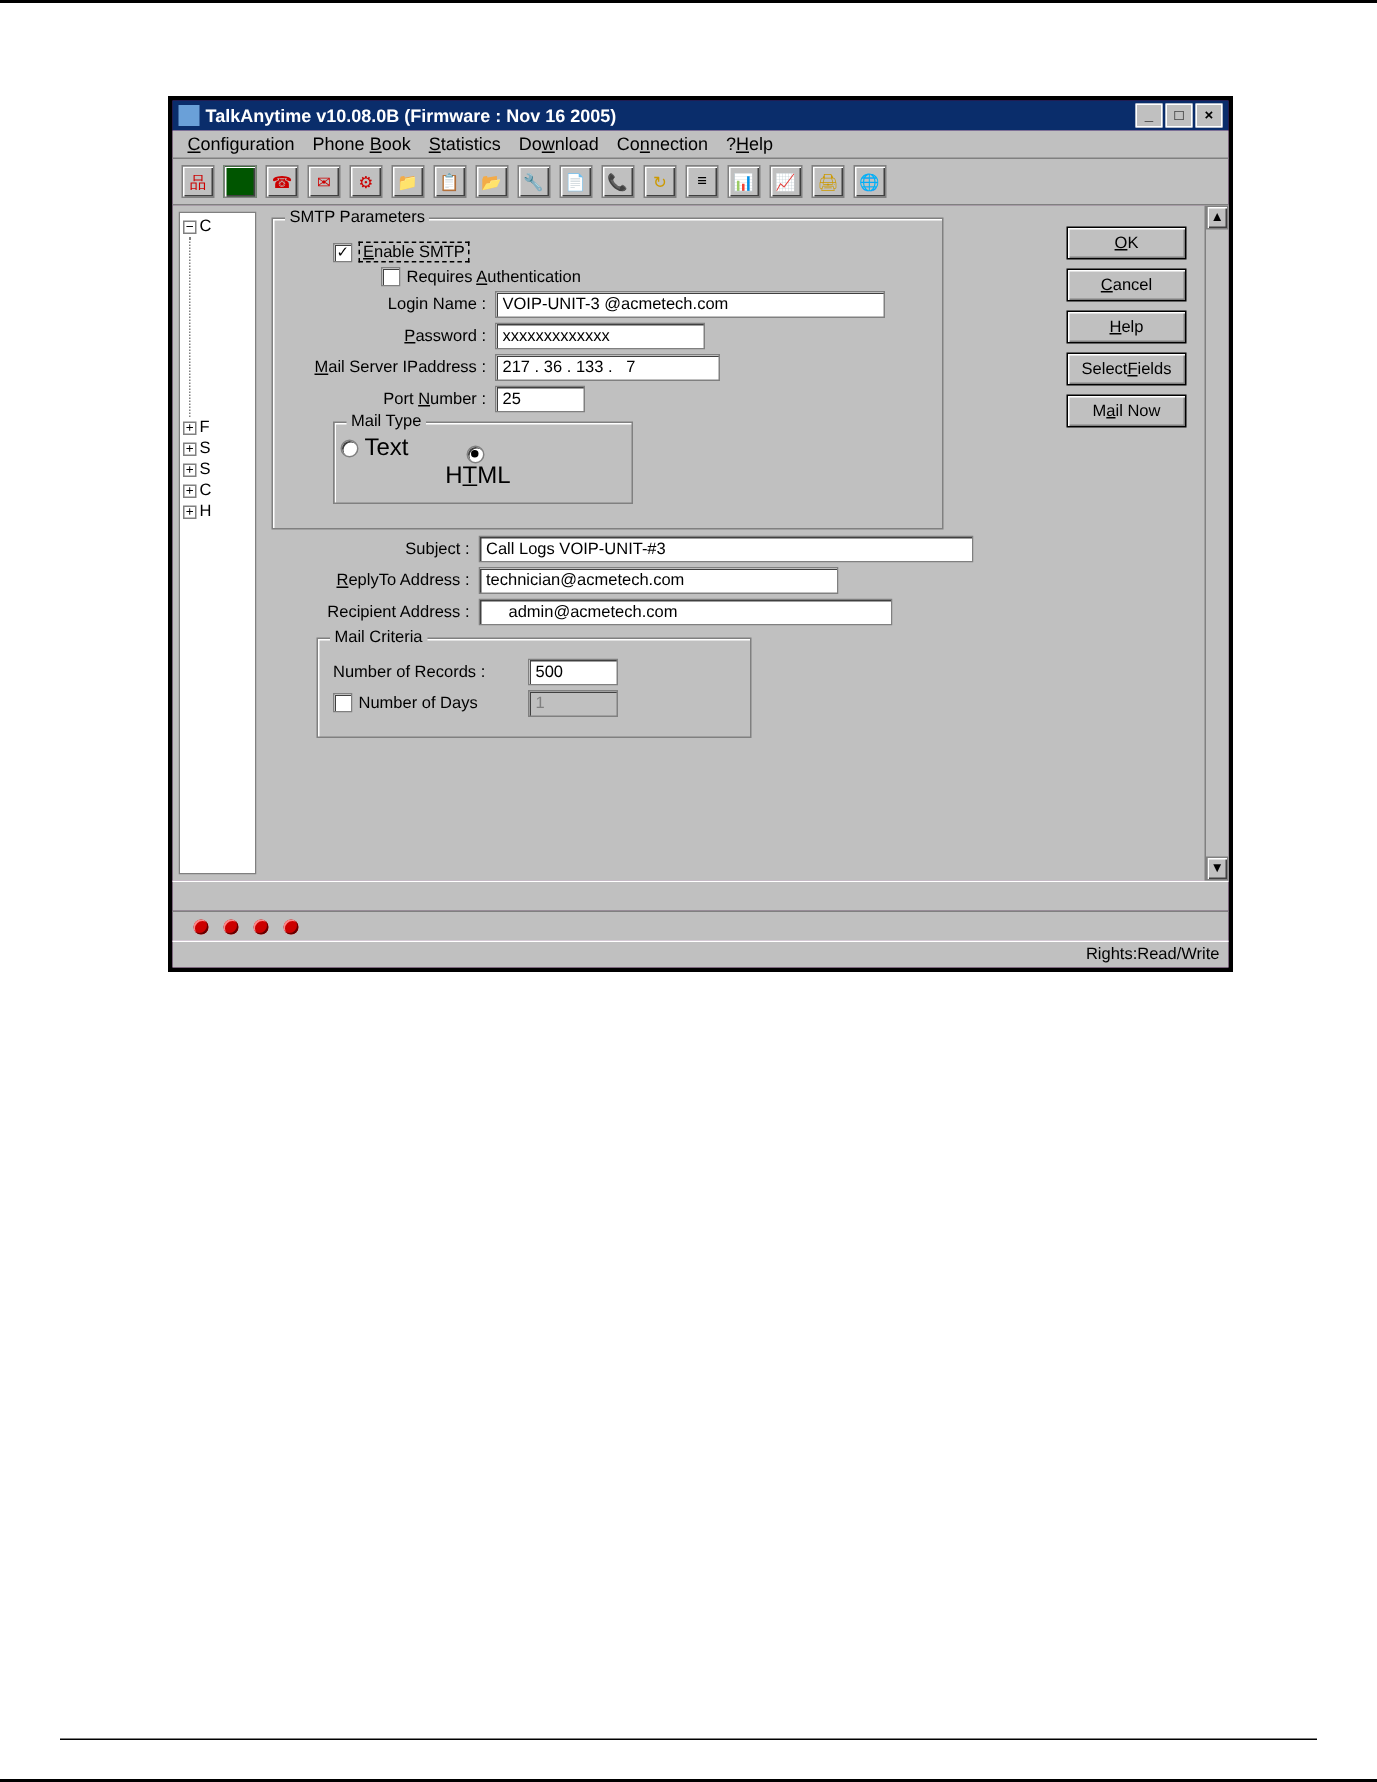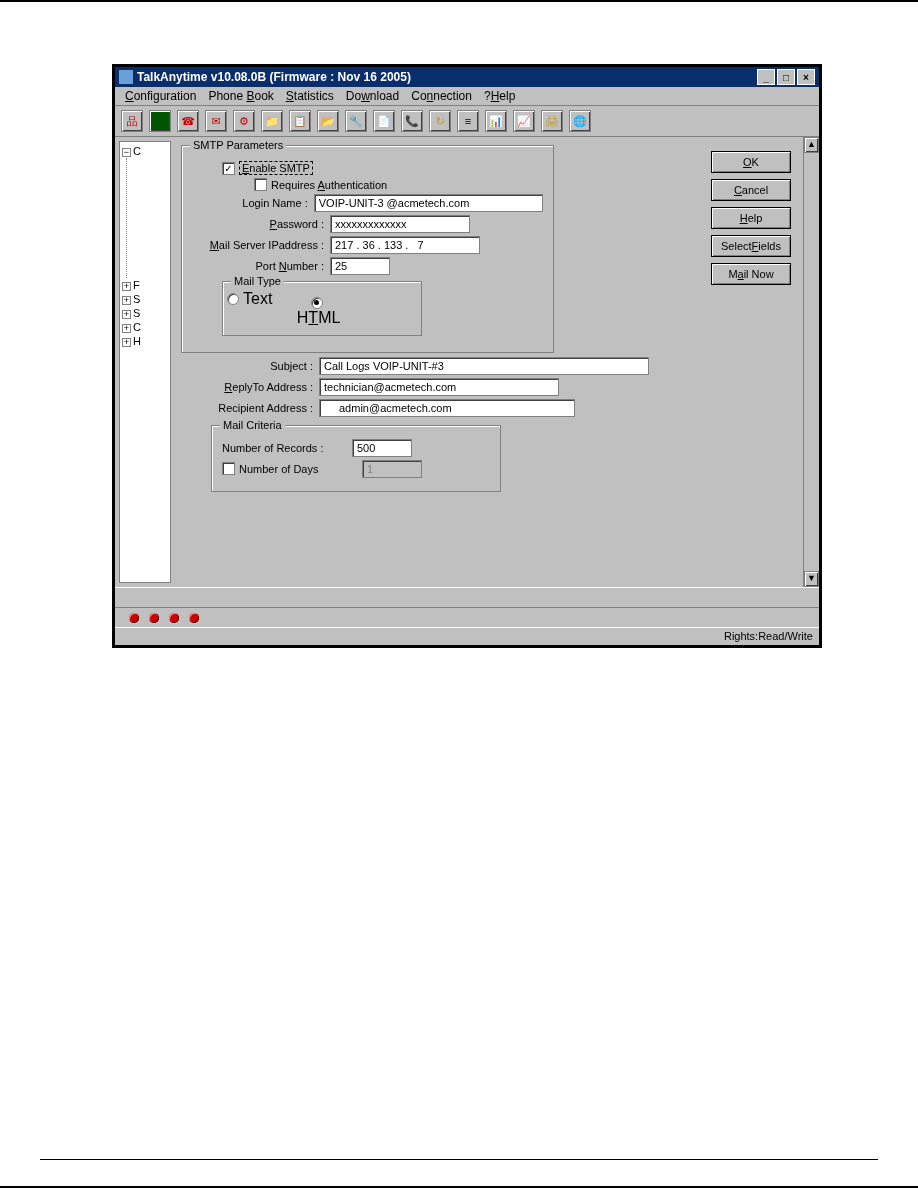--- a/index.html
+++ b/index.html
@@ -197,21 +197,21 @@
         <div class="main-pane">
 
           <div class="right-buttons">
             <div class="btn"><u>O</u><span></span>K</div>
             <div class="btn"><u>C</u>ancel</div>
             <div class="btn"><u>H</u>elp</div>
             <div class="btn">Select <u>F</u>ields</div>
             <div class="btn">M<u>a</u>il Now</div>
           </div>
 
-          <div class="groupbox" style="width:373px;">
+          <div class="groupbox" style="width:448px;">
             <span class="legend-label">SMTP Parameters</span>
 
             <div class="row" style="margin-left:30px;">
               <span class="checkbox">✓</span>
               <span class="dotted-box"><u>E</u>nable SMTP</span>
             </div>
             <div class="row" style="margin-left:62px;">
               <span class="checkbox"></span>
               <span>Requires <u>A</u>uthentication</span>
             </div>
@@ -251,32 +251,32 @@
             <div class="row">
               <span class="label">Subject :</span>
               <input class="tinput" style="width: 330px;" value="Call Logs VOIP-UNIT-#3">
             </div>
             <div class="row">
               <span class="label"><u>R</u>eplyTo Address :</span>
               <input class="tinput" style="width: 240px;" value="technician@acmetech.com">
             </div>
             <div class="row">
               <span class="label">Recipient Address :</span>
-              <input class="tinput" style="width: 256px; padding-left: 19px;" value="admin@acmetech.com">
+              <input class="tinput" style="width: 276px; padding-left: 19px;" value="admin@acmetech.com">
             </div>
 
             <div class="groupbox" style="width:290px;margin:8px 0 0 30px;padding:10px;">
               <span class="legend-label">Mail Criteria</span>
               <div class="row">
                 <span style="width:130px;">Number of Records :</span>
                 <input class="tinput" style="width: 60px;" value="500">
               </div>
               <div class="row">
                 <span class="checkbox"></span>
-                <span style="width:123px;">Number of Days</span>
+                <span style="width:113px;">Number of Days</span>
                 <input class="tinput" style="width: 60px; background: rgb(192, 192, 192); color: rgb(128, 128, 128);" value="1">
               </div>
             </div>
           </div>
 
         </div>
 
         <div class="scroll-v">
           <div class="scroll-btn">▲</div>
           <div class="scroll-btn">▼</div>

